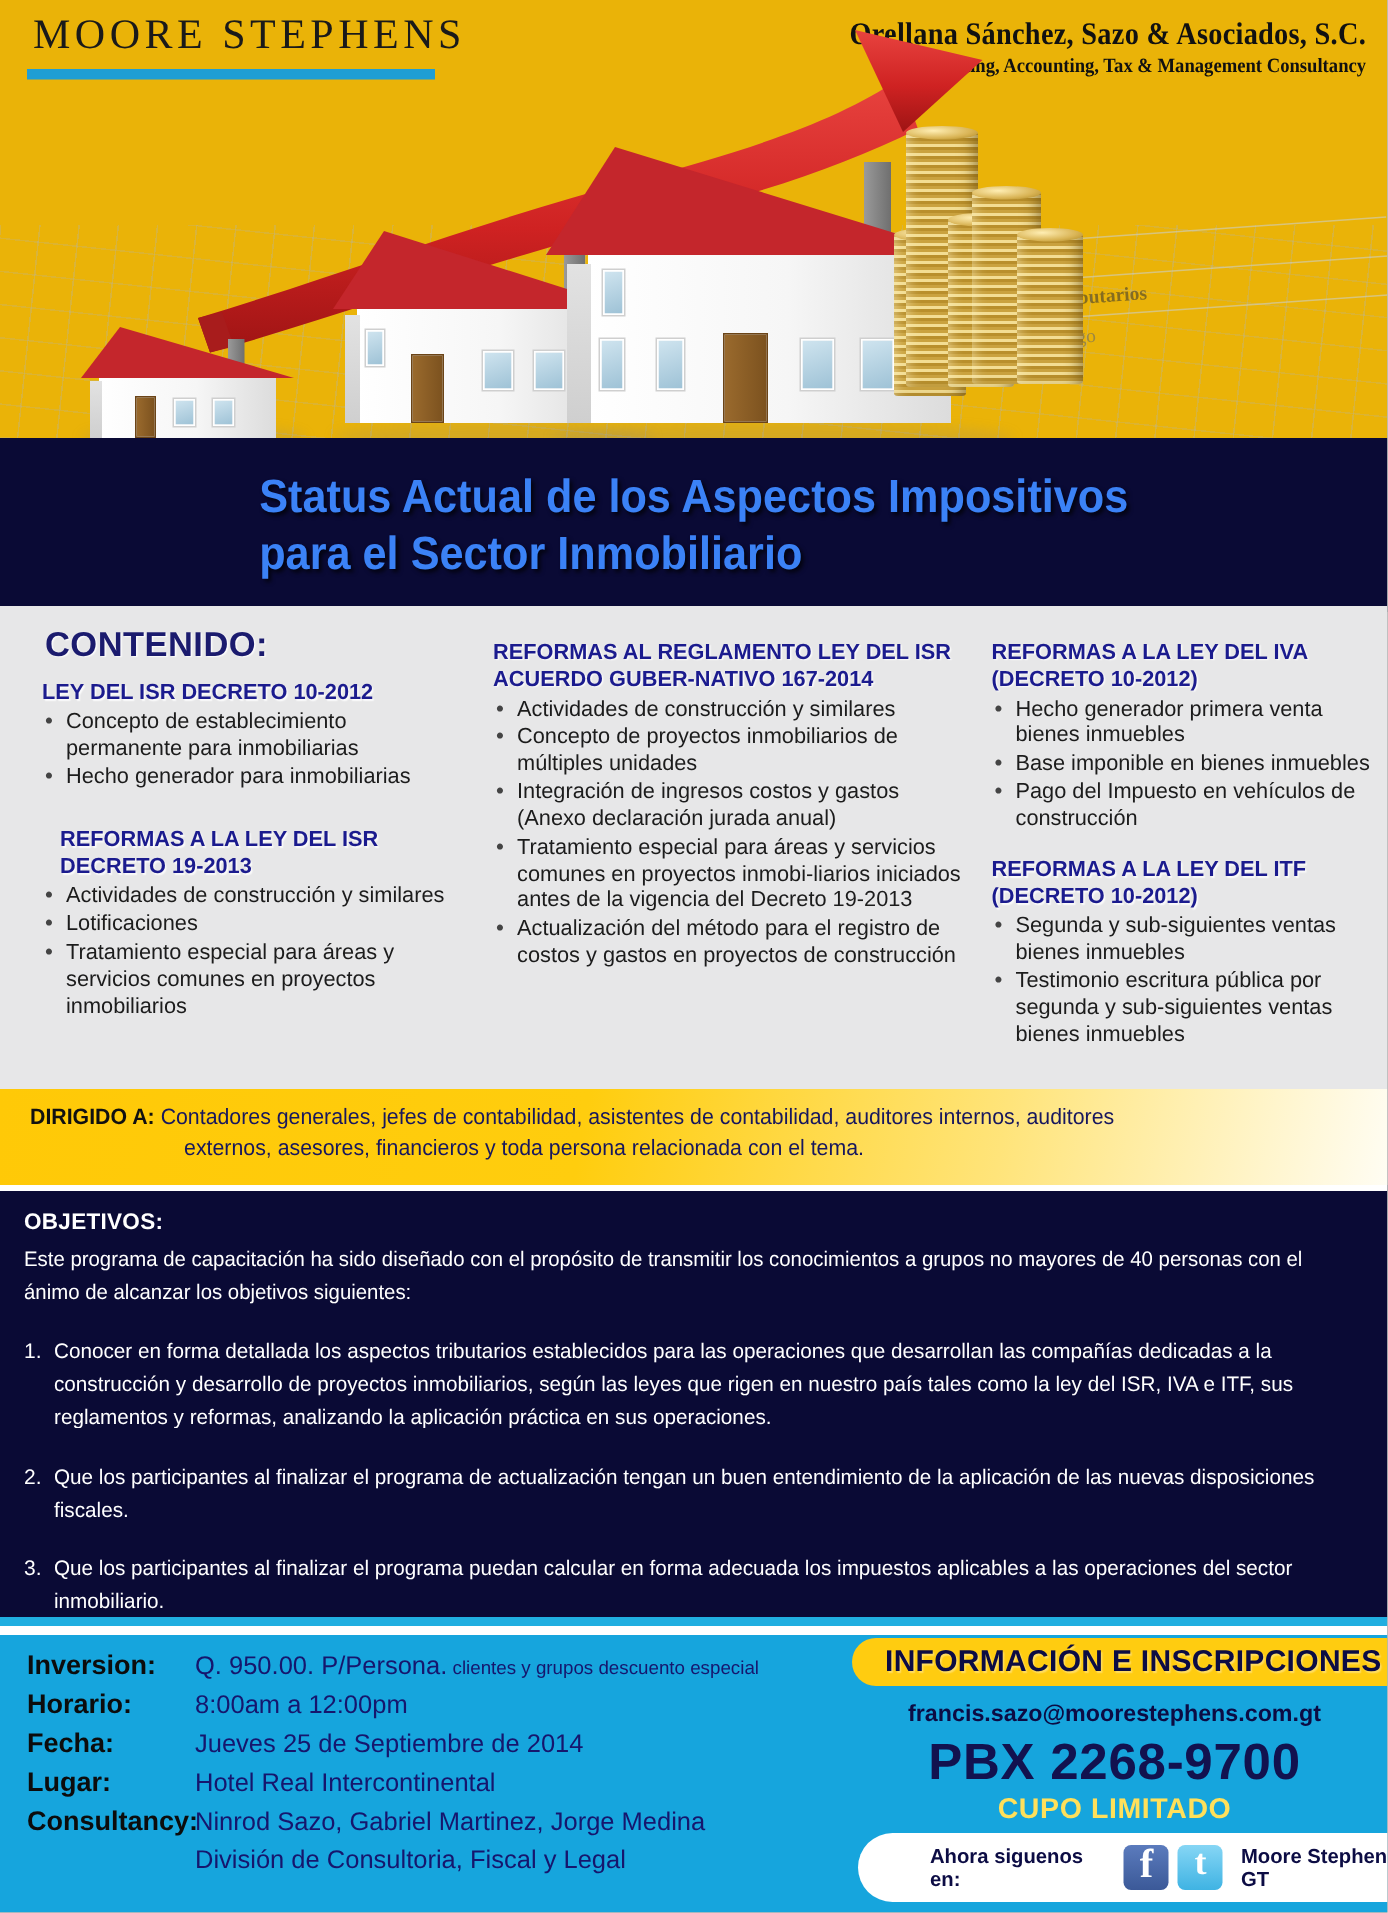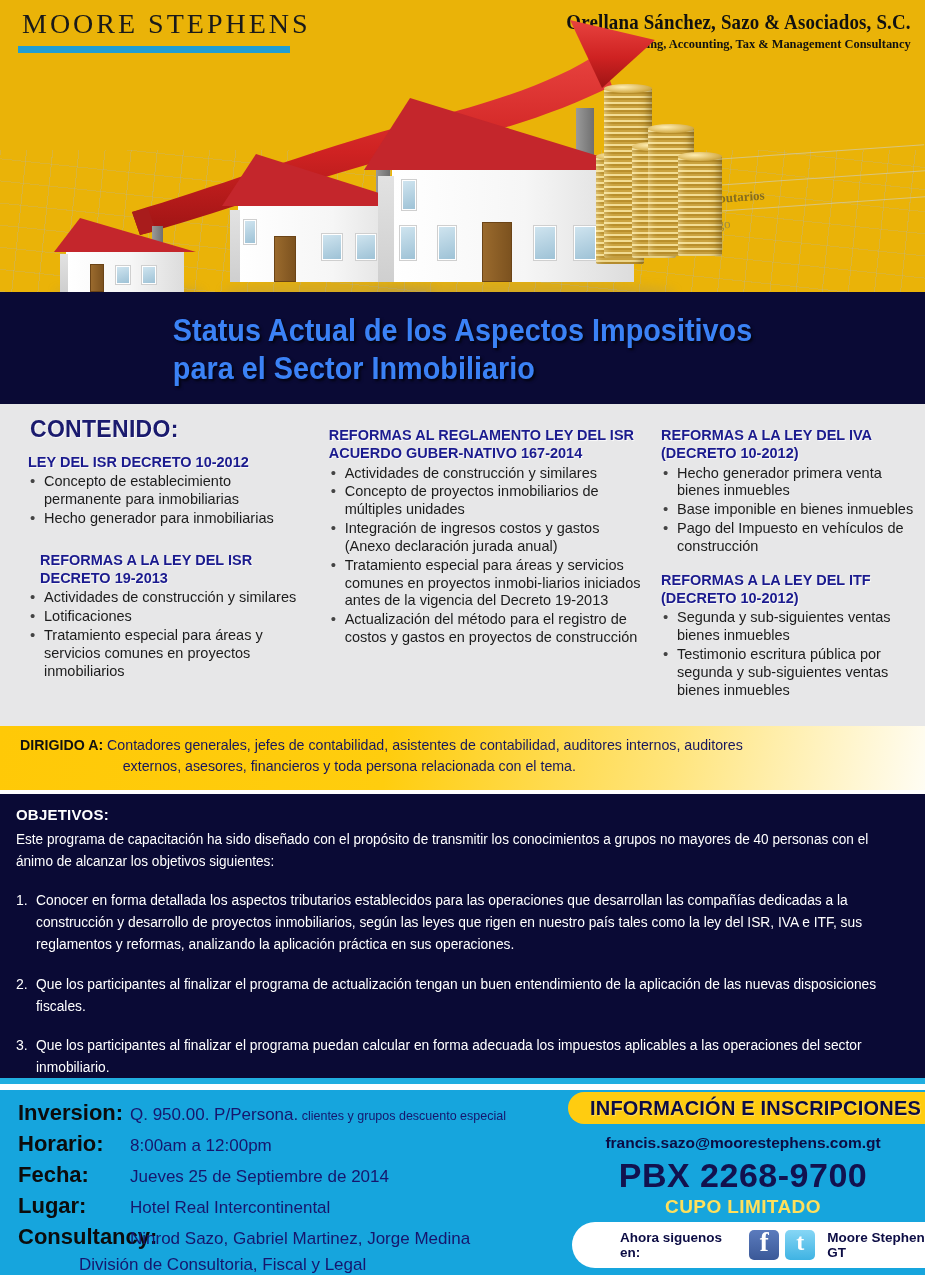--- a/index.html
+++ b/index.html
@@ -152,24 +152,24 @@
 
   
   .cyanrule { position:absolute; left:0; top:1078px; width:925px; height:6px; background:#20aee0; }
   .bottom {
     position:absolute; left:0; top:1090px; width:925px; height:185px;
     background:#16a5dd;
   }
 
   .details { position:absolute; left:18px; top:10px; width:545px; }
   .drow { display:flex; align-items:baseline; margin-bottom:5px; }
-  .dlabel { width:112px; flex:0 0 112px; font-size:22px; font-weight:bold; color:#0c0c0c; }
+  .dlabel { width:112px; flex:0 0 112px; font-size:18px; font-weight:bold; color:#0c0c0c; }
   .dval { font-size:17px; color:#16166d; }
   .dval .small { font-size:12.5px; color:#16166d; }
-  .dsub { margin-left:61px; font-size:17px; color:#16166d; margin-top:2px; }
+  .dsub { margin-left:112px; font-size:17px; color:#16166d; margin-top:2px; }
 
   .info-pill {
     position:absolute; left:568px; top:2px; width:380px; height:32px;
     background:#ffcc10; border-radius:16px 0 0 16px;
     display:flex; align-items:center; justify-content:flex-start; padding-left:22px;
   }
   .info-pill span {
     font-size:20px; font-weight:bold; color:#0c0c44; letter-spacing:.2px;
     text-shadow:1px 1px 1px rgba(255,255,255,.35);
   }

